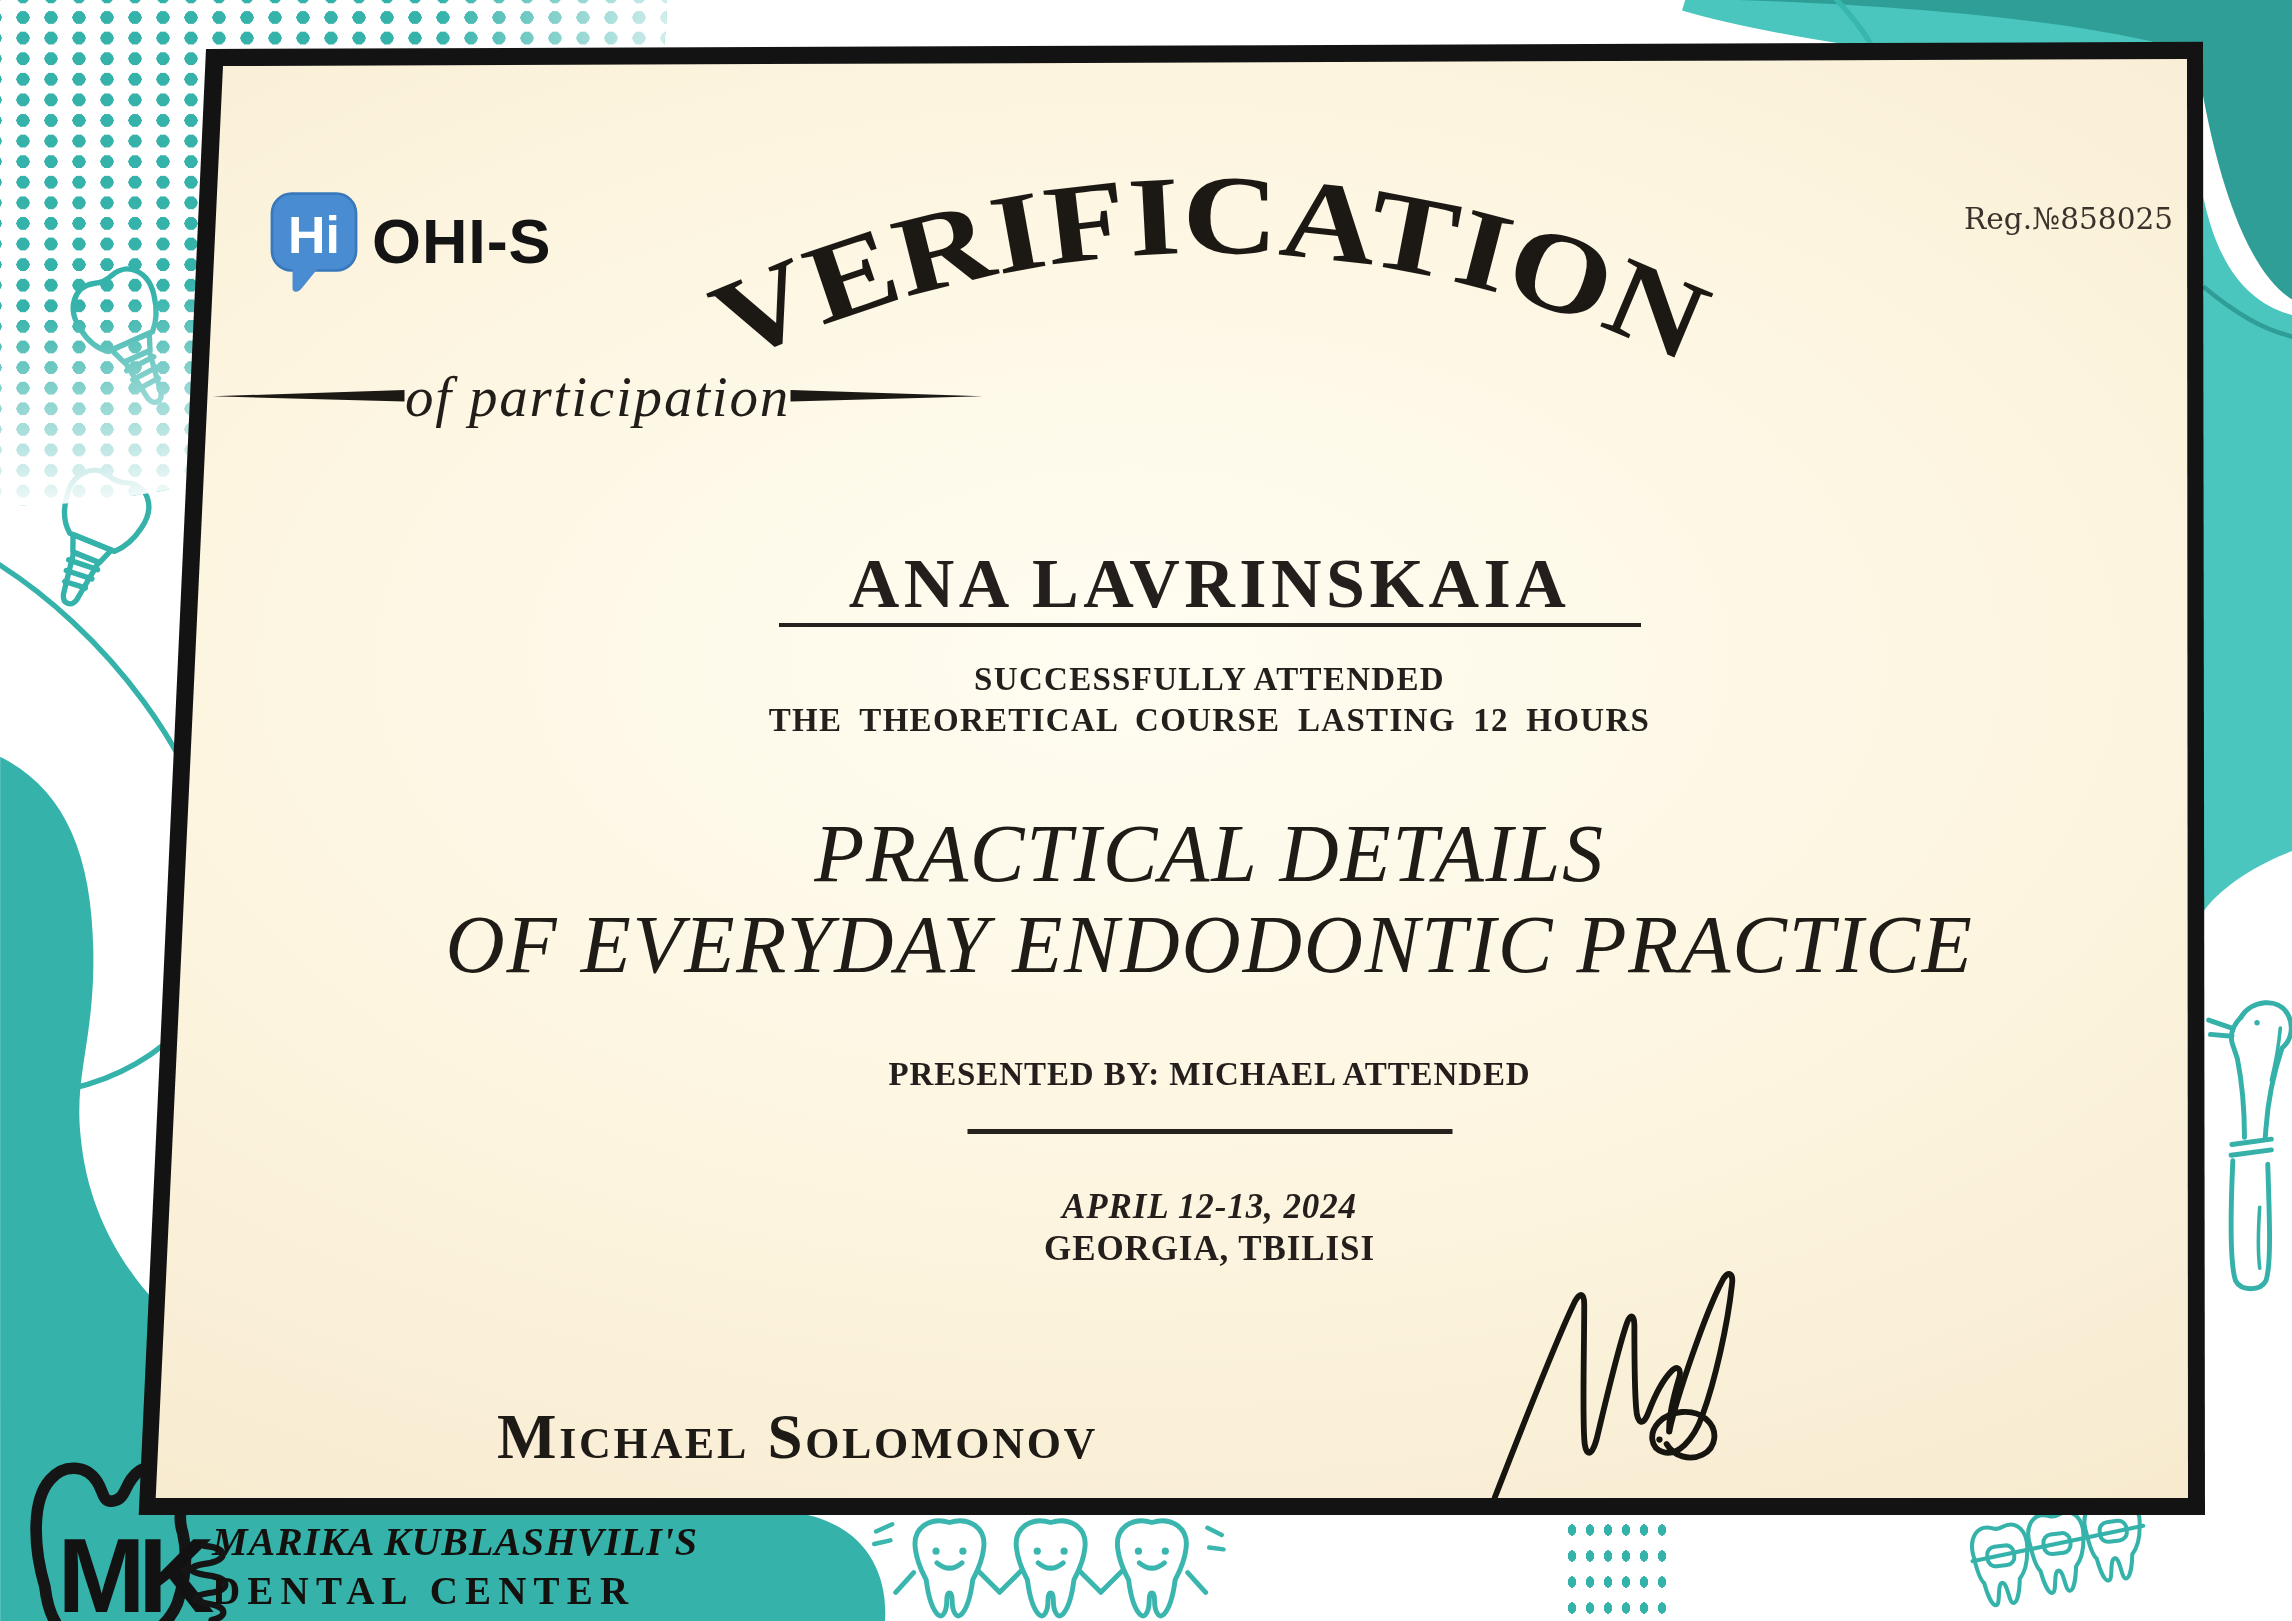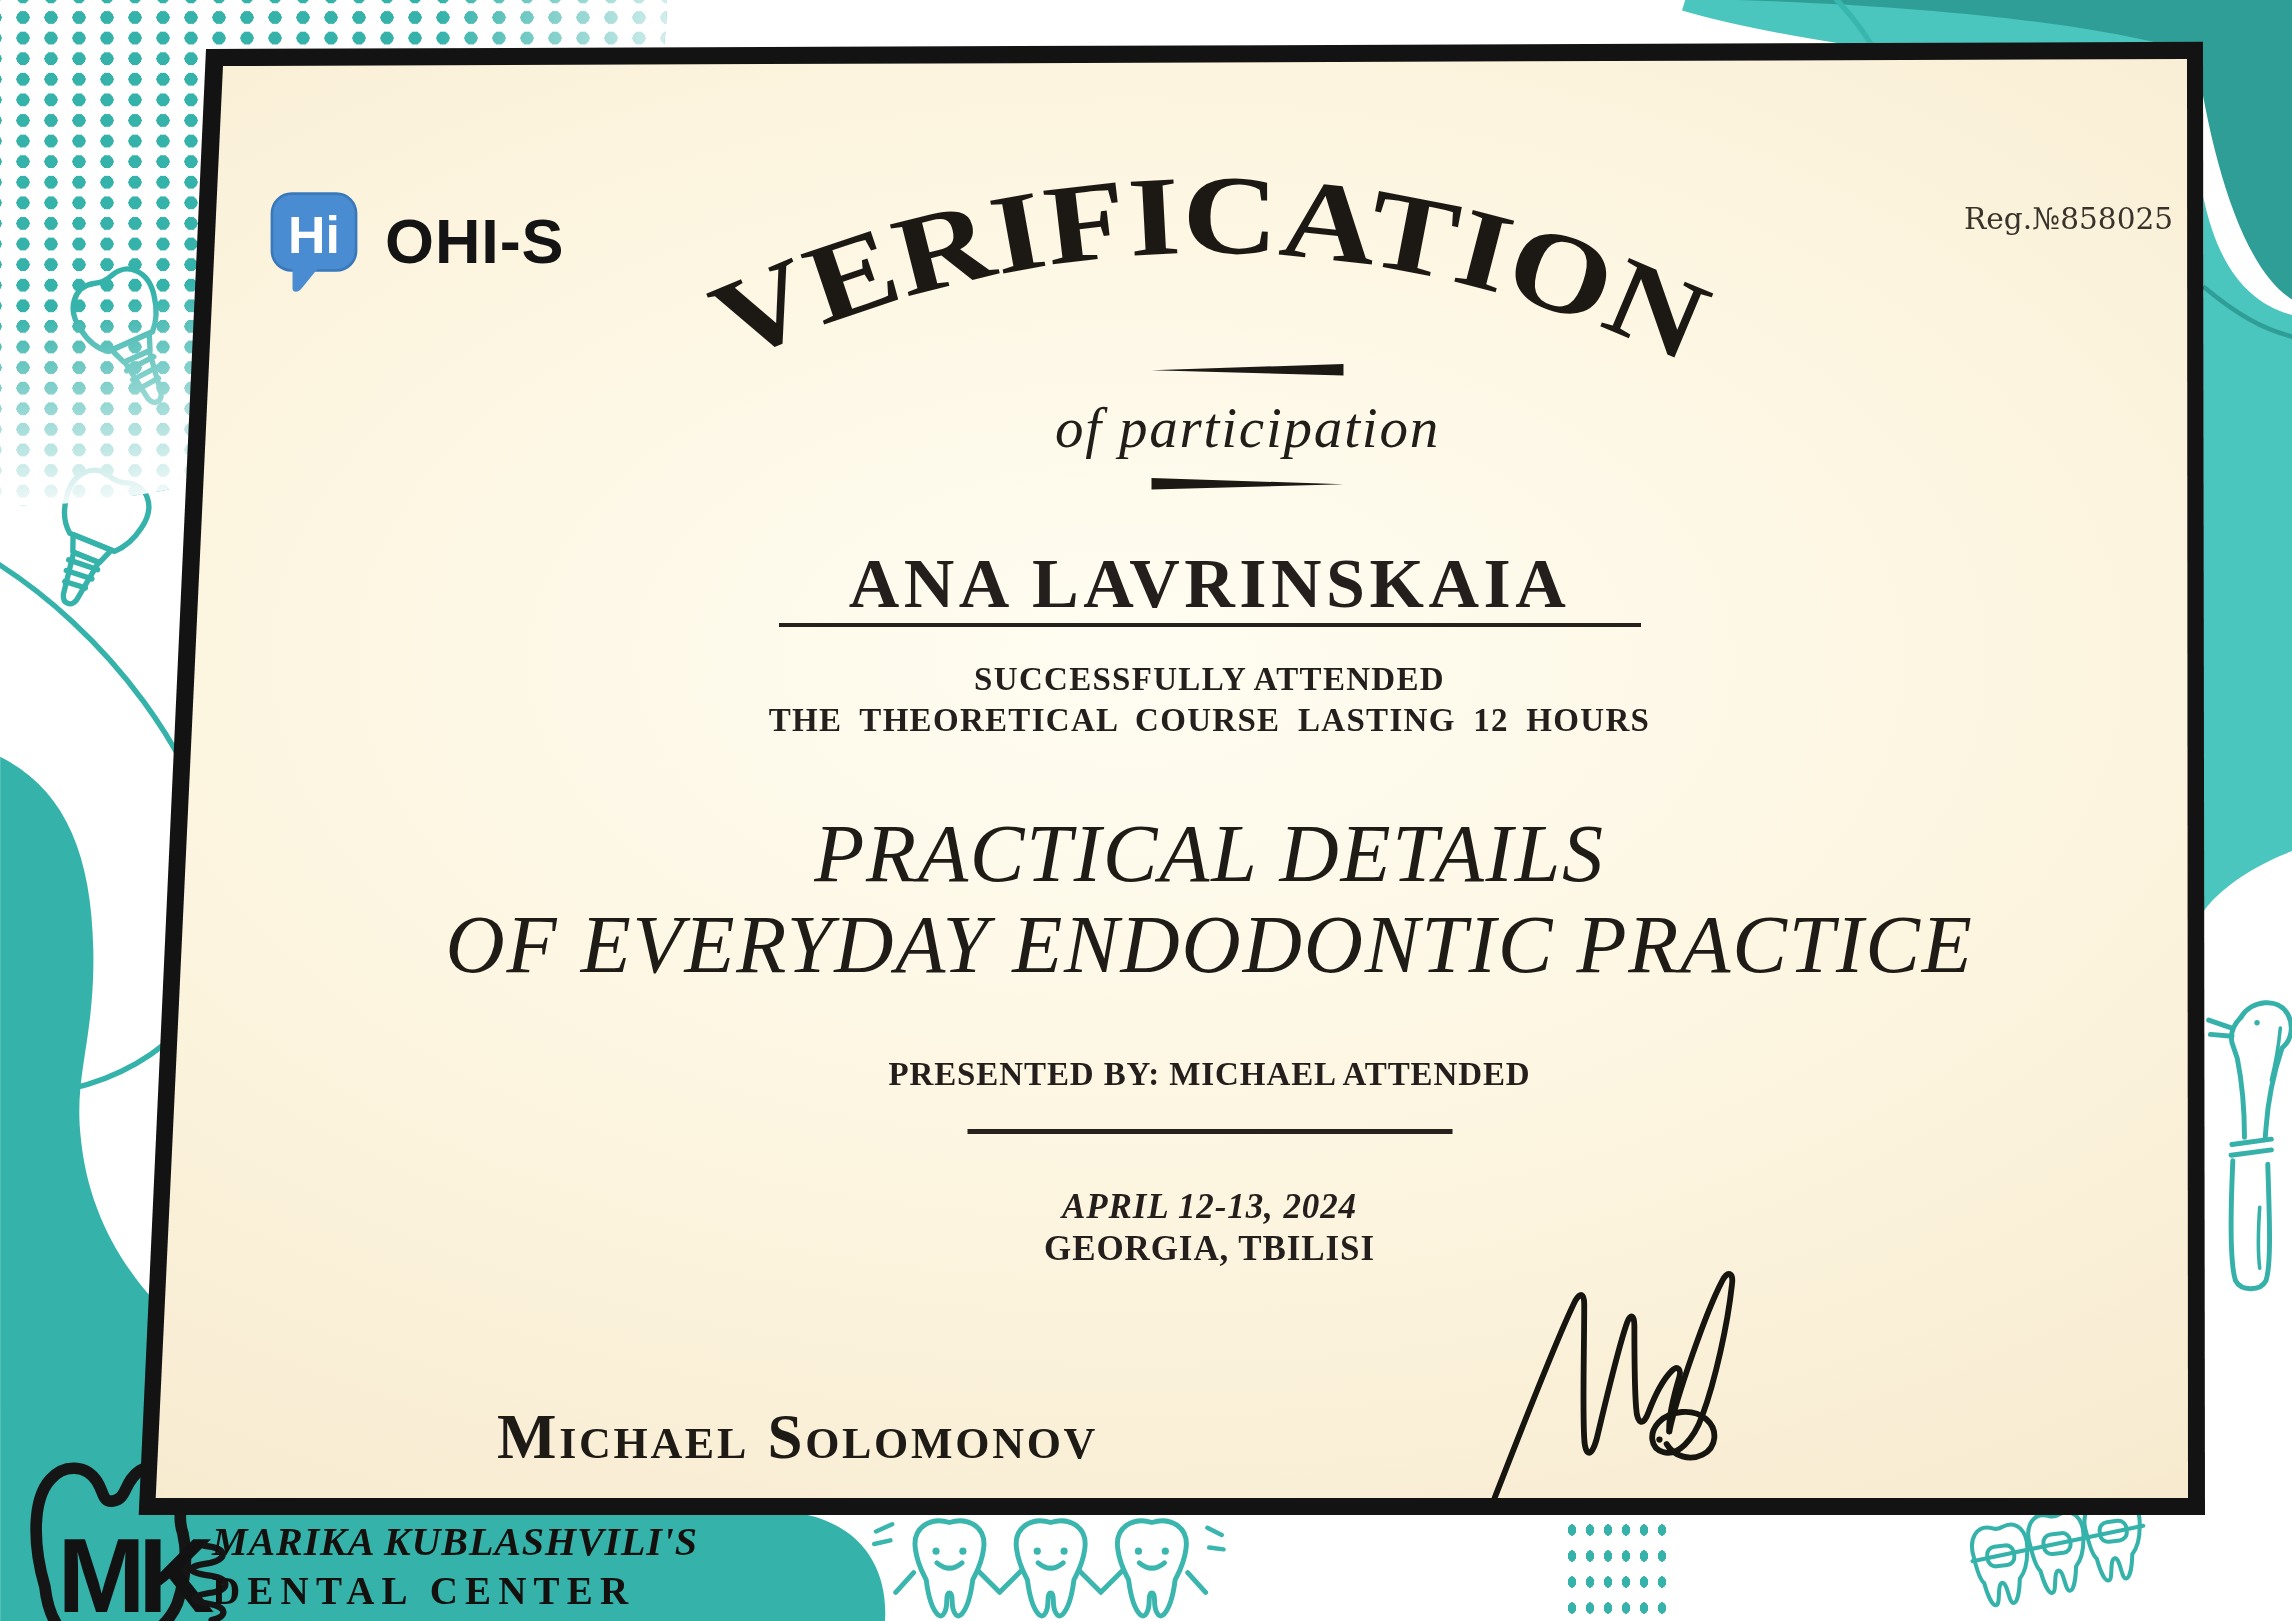--- a/index.html
+++ b/index.html
@@ -23,28 +23,28 @@
   
   .cert{position:absolute;left:136px;top:40px;width:2071px;height:1476px;z-index:3;}
   .cert-frame{position:absolute;inset:0;background:#131313;
     clip-path:polygon(70px 9px,2067px 1.8px,2069px 1475px,2.7px 1475px);}
   .cert-paper{position:absolute;inset:0;
     background:radial-gradient(120% 95% at 48% 42%,#fffdf2 0%,#fcf4de 42%,#f8ecd2 68%,#f0dfb9 100%);
     clip-path:polygon(87px 26px,2051px 19px,2052px 1458px,19.7px 1458px);}
   .cc{position:absolute;left:38px;top:0;width:2071px;height:100%;text-align:center;color:#241f1c;}
   .abs{position:absolute;left:0;right:0;}
 
-  .brand-row{position:absolute;left:133px;top:150px;display:flex;align-items:center;gap:26px;}
+  .brand-row{position:absolute;left:133px;top:150px;display:flex;align-items:center;gap:13px;}
   .brand-name{font-family:"Liberation Sans","DejaVu Sans",sans-serif;font-weight:800;
     font-size:63px;letter-spacing:0.9px;color:#141414;line-height:1;}
   .reg{position:absolute;left:1828px;top:162px;font-family:"DejaVu Serif",serif;
     font-size:29.6px;color:#3a332b;}
 
   .subtitle-row{position:absolute;left:38px;top:324px;width:2071px;display:flex;
-    align-items:center;justify-content:center;gap:18px;flex-direction:column;}
+    align-items:center;}
   .subtitle-text{font-style:italic;font-size:57px;letter-spacing:1.8px;color:#211d19;}
 
   .recipient{top:504px;font-size:70px;font-weight:700;letter-spacing:4.5px;}
   .name-line{position:absolute;left:50%;top:583px;width:862px;height:3.6px;background:#26211d;
     transform:translateX(-50%);}
   .small-line{font-size:33px;letter-spacing:1.3px;font-weight:bold;}
   .s1{top:621px;}
   .s2{top:662px;word-spacing:8px;}
   .course{font-style:italic;font-size:82px;letter-spacing:1.8px;color:#1f1b17;}
   .t1{top:767px;}

